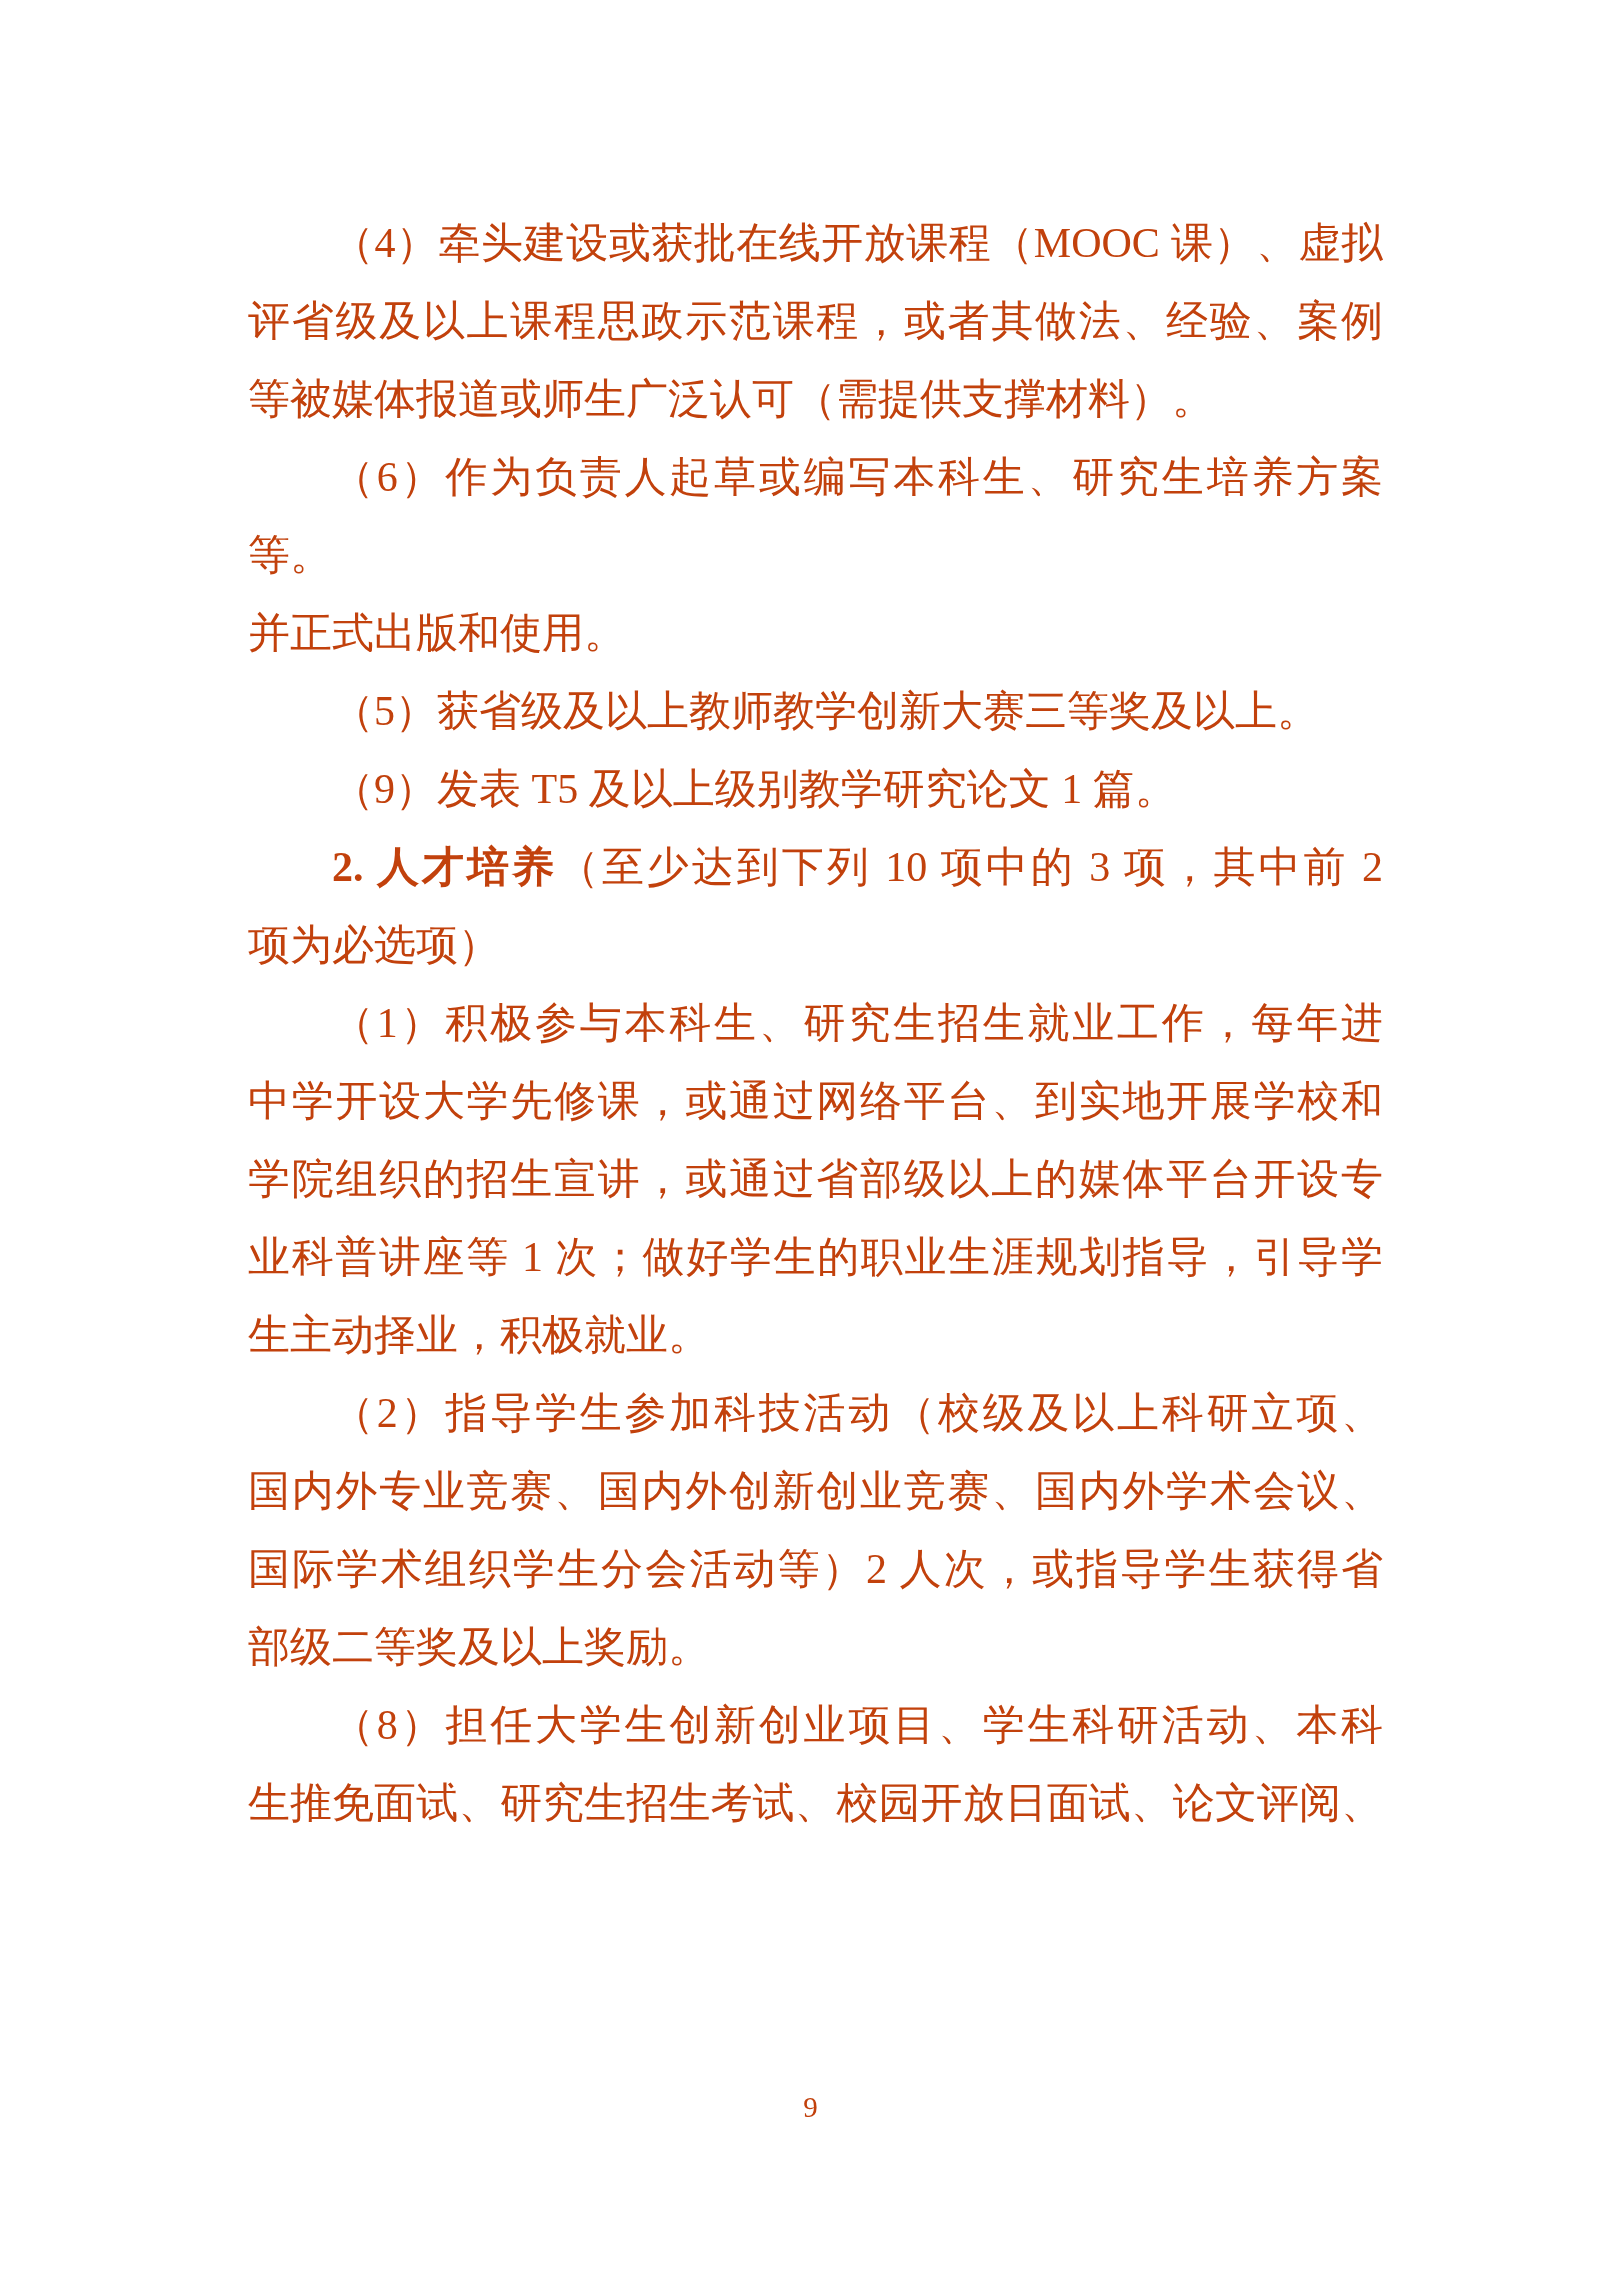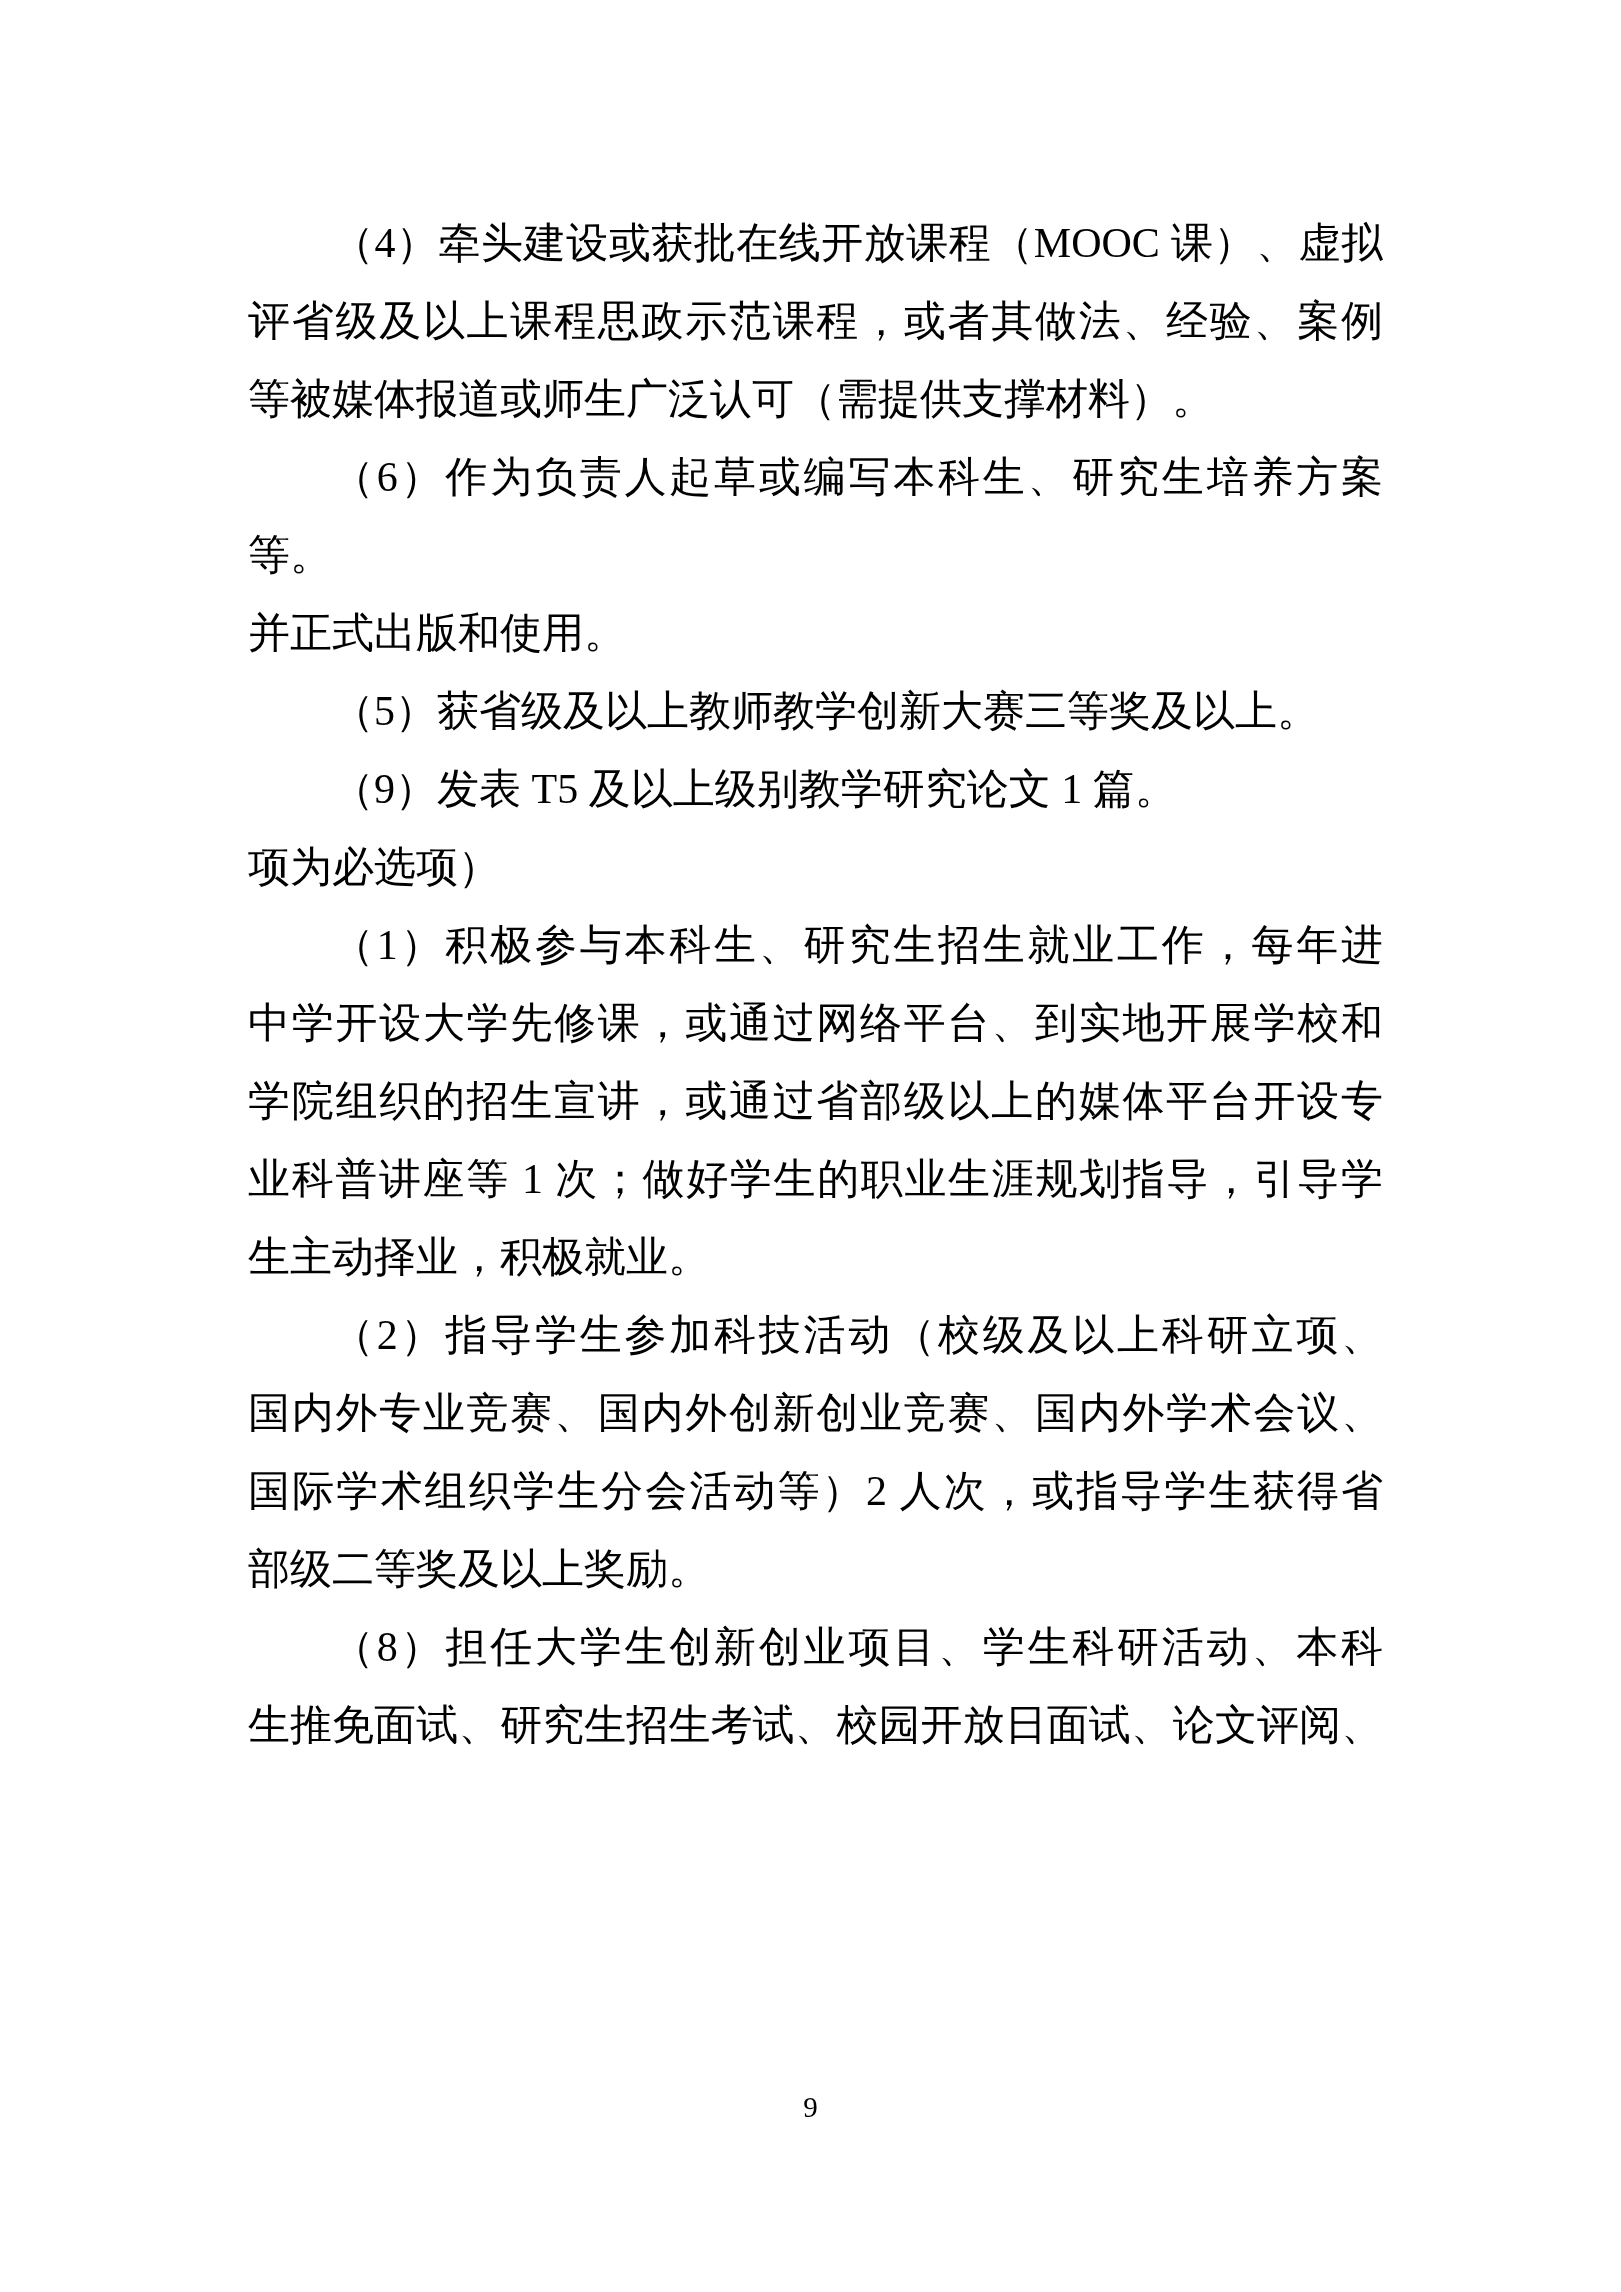--- a/index.html
+++ b/index.html
@@ -7,21 +7,21 @@
     padding: 0;
     background: #ffffff;
   }
   .page {
     position: relative;
     width: 1621px;
     height: 2293px;
     background: #ffffff;
     overflow: hidden;
     font-family: "Liberation Serif", "DejaVu Serif", serif;
-    color: #000000;
+    color: #c2410c;
   }
   .text-block {
     position: absolute;
     left: 248px;
     top: 204px;
     width: 1135px;
     font-size: 42px;
   }
   .line {
     height: 78px;
@@ -56,20 +56,21 @@
 <div class="page">
   <div class="text-block">
       <div class="line indent justify">（4）牵头建设或获批在线开放课程（MOOC 课）、虚拟</div>
       <div class="line justify">评省级及以上课程思政示范课程，或者其做法、经验、案例</div>
       <div class="line">等被媒体报道或师生广泛认可（需提供支撑材料）。</div>
       <div class="line indent justify">（6）作为负责人起草或编写本科生、研究生培养方案</div>
       <div class="line">等。</div>
       <div class="line">并正式出版和使用。</div>
       <div class="line indent">（5）获省级及以上教师教学创新大赛三等奖及以上。</div>
       <div class="line indent">（9）发表 T5 及以上级别教学研究论文 1 篇。</div>
+      <div class="line indent justify"><span class="bold">2. 人才培养</span>（至少达到下列 10 项中的 3 项，其中前 2</div>
       <div class="line">项为必选项）</div>
       <div class="line indent justify">（1）积极参与本科生、研究生招生就业工作，每年进</div>
       <div class="line justify">中学开设大学先修课，或通过网络平台、到实地开展学校和</div>
       <div class="line justify">学院组织的招生宣讲，或通过省部级以上的媒体平台开设专</div>
       <div class="line justify">业科普讲座等 1 次；做好学生的职业生涯规划指导，引导学</div>
       <div class="line">生主动择业，积极就业。</div>
       <div class="line indent justify">（2）指导学生参加科技活动（校级及以上科研立项、</div>
       <div class="line justify">国内外专业竞赛、国内外创新创业竞赛、国内外学术会议、</div>
       <div class="line justify">国际学术组织学生分会活动等）2 人次，或指导学生获得省</div>
       <div class="line">部级二等奖及以上奖励。</div>

